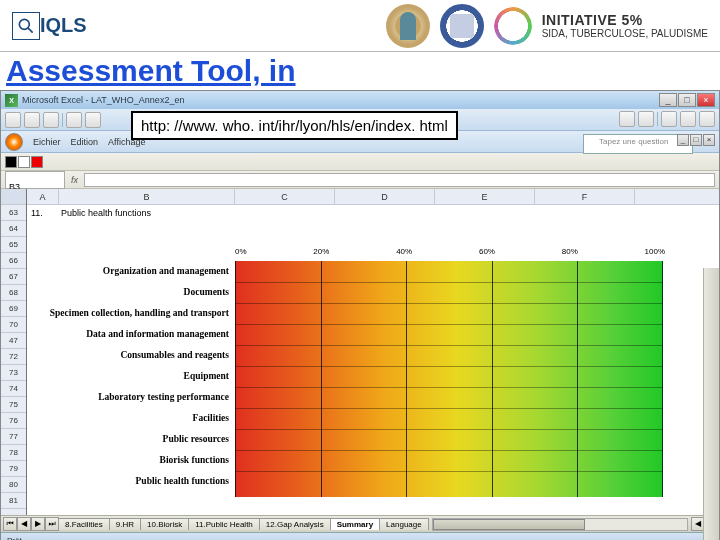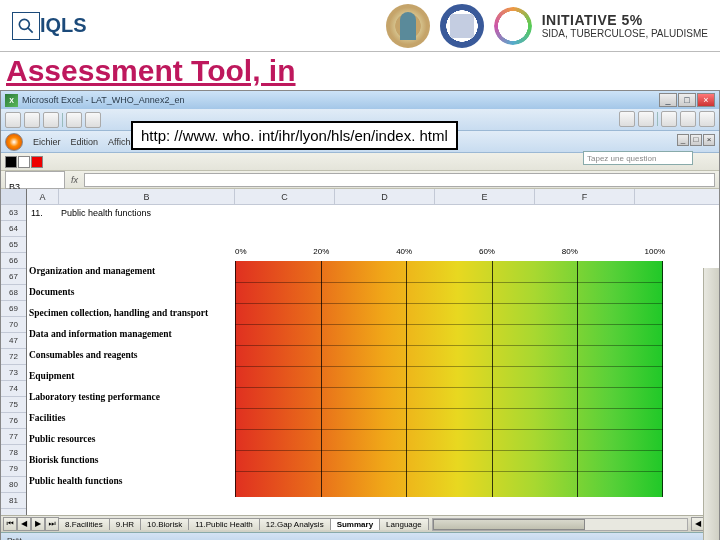--- a/index.html
+++ b/index.html
@@ -10,37 +10,37 @@
 .iqls-box svg{width:20px;height:20px}
 .logo-spacer{flex:1}
 .crest{width:44px;height:44px;border-radius:50%}
 .crest1{background:radial-gradient(circle,#c5a46a 40%,#d4c08a 42%,#c5a46a 60%);position:relative}
 .crest1:before{content:"";position:absolute;top:8px;left:14px;width:16px;height:28px;background:#5a8a9a;border-radius:8px 8px 0 0}
 .crest2{background:radial-gradient(circle,#fff 55%,#3a5a9a 56%);border:2px solid #3a5a9a;position:relative}
 .crest2:before{content:"";position:absolute;top:8px;left:8px;width:24px;height:24px;background:#3a5a9a;border-radius:3px;opacity:.3}
 .color-ring{width:38px;height:38px;border-radius:50%;background:conic-gradient(#e94,#5c5,#5ac,#c5a,#e94);mask:radial-gradient(circle,transparent 55%,#000 56%);-webkit-mask:radial-gradient(circle,transparent 55%,#000 56%)}
 .initiative{color:#333;font-size:10px}
 .initiative .big{font-weight:700;font-size:14px;letter-spacing:.5px}
-.heading{font-size:30px;font-weight:700;text-decoration:underline;color:#be185d;padding:2px 6px}
+.heading{font-size:30px;font-weight:700;text-decoration:underline;color:#1d4ed8;padding:2px 6px}
 .excel-frame{position:relative;border:1px solid #888}
 .excel-titlebar{height:18px;background:linear-gradient(#cde3f7,#a4c7e8);display:flex;align-items:center;font-size:9px;color:#2a3a4a;padding:0 4px}
 .excel-titlebar .excel-icon{width:13px;height:13px;background:linear-gradient(135deg,#2a7a3a,#5ab85a);margin-right:4px;display:inline-flex;align-items:center;justify-content:center;color:#fff;font-size:7px;font-weight:700}
 .excel-titlebar .title-text{flex:1}
 .win-btns{display:flex;gap:1px}
 .win-btn{width:18px;height:14px;background:linear-gradient(#eee,#ccc);border:1px solid #888;font-size:9px;line-height:12px;text-align:center}
 .win-btn.close{background:linear-gradient(#f77,#c33);color:#fff}
 .ribbon1{height:22px;background:linear-gradient(#e1ecf7,#c8dcf0);border-bottom:1px solid #9bb8d4;position:relative}
 .ribbon1 .tool-row{display:flex;gap:3px;padding:2px 4px;align-items:center;height:100%}
 .tool-ico{width:16px;height:16px;background:linear-gradient(#f8f8f8,#ddd);border:1px solid #aaa;border-radius:2px}
 .sep{width:1px;height:14px;background:#9bb}
 .ribbon1 .right-tools{position:absolute;right:4px;top:2px;display:flex;gap:3px;align-items:center}
-.url-callout{position:absolute;left:130px;top:12px;z-index:10;background:#fff;border:2px solid #000;padding:4px 8px;font-size:15px;font-weight:400;color:#000;white-space:nowrap}
+.url-callout{position:absolute;left:130px;top:2px;z-index:10;background:#fff;border:2px solid #000;padding:4px 8px;font-size:15px;font-weight:400;color:#000;white-space:nowrap}
 .ribbon2{height:22px;background:linear-gradient(#e1ecf7,#c8dcf0);border-bottom:1px solid #9bb8d4;display:flex;align-items:center;padding:0 4px;gap:10px;font-size:9px;color:#333;position:relative}
 .office-btn{width:18px;height:18px;border-radius:50%;background:radial-gradient(circle,#fff,#f80 40%,#c40);border:1px solid #888}
-.ribbon2 .question-box{position:absolute;right:26px;top:20px;width:110px;height:14px;border:1px solid #8aa;background:#fff;font-size:8px;color:#888;padding:0 3px;line-height:14px}
+.ribbon2 .question-box{position:absolute;right:26px;top:3px;width:110px;height:20px;border:1px solid #8aa;background:#fff;font-size:8px;color:#888;padding:0 15px;line-height:14px}
 .ribbon2 .inner-close{position:absolute;right:4px;top:3px;display:flex;gap:1px}
 .mini-btn{width:12px;height:12px;background:linear-gradient(#eee,#ccc);border:1px solid #888;font-size:8px;line-height:10px;text-align:center}
 .ribbon3{height:18px;background:linear-gradient(#f0f0e8,#e4e4da);border-bottom:1px solid #c0c0b0;display:flex;align-items:center;padding:0 4px;gap:4px}
 .color-swatches{display:flex;gap:1px}
 .swatch{width:12px;height:12px;border:1px solid #888}
 .formula-bar{height:18px;background:linear-gradient(#f0f0e8,#e4e4da);border-bottom:1px solid #c0c0b0;display:flex;align-items:center;padding:0 4px;font-size:9px;gap:6px}
 .name-box{width:60px;height:14px;border:1px solid #aaa;background:#fff;padding:8px 3px;line-height:14px}
 .fx{font-style:italic;color:#555}
 .fv{flex:1;height:14px;border:1px solid #aaa;background:#fff;padding:0 3px;line-height:14px}
 .grid-area{display:flex;height:326px;background:#fff}
@@ -50,21 +50,21 @@
 .col-hdrs{height:16px;display:flex;background:#e8ecf4;border-bottom:1px solid #c3c9d6}
 .col-hdr{border-right:1px solid #c3c9d6;font-size:9px;text-align:center;line-height:16px;color:#333}
 .colA{width:32px}.colB{width:176px}.colC{width:100px}.colD{width:100px}.colE{width:100px}.colF{width:100px}
 .content-zone{position:relative;height:310px}
 .row63{position:absolute;top:0;left:0;display:flex;height:16px;font-size:9px;align-items:center}
 .row63 .c1{width:32px;padding-left:4px}
 .row63 .c2{width:176px;padding-left:2px}
 .pct-row{position:absolute;top:42px;left:208px;width:430px;display:flex;justify-content:space-between;font-size:8px;color:#000}
 .chart{position:absolute;top:56px;left:2px;width:640px;height:236px;display:flex}
 .cat-col{width:206px}
-.cat{height:21px;font-size:9.5px;font-weight:700;font-family:"Times New Roman",serif;padding-right:6px;line-height:21px;white-space:nowrap}
+.cat{height:21px;font-size:9.5px;font-weight:700;font-family:"Times New Roman",serif;text-align:right;padding-right:6px;line-height:21px;white-space:nowrap}
 .bars{width:428px;position:relative;background:linear-gradient(90deg,#e03020 0%,#e86a1a 18%,#f0a818 35%,#e8d820 52%,#a8d830 70%,#58d038 88%,#20c828 100%)}
 .grid-line{position:absolute;top:0;bottom:0;width:1px;background:rgba(0,0,0,.75)}
 .hline{position:absolute;left:0;right:0;height:1px;background:rgba(0,0,0,.35)}
 .h-scroll{height:17px;background:linear-gradient(#e8e8e0,#d0d0c4);border-top:1px solid #b0b0a0;display:flex;align-items:center;font-size:8px;position:relative}
 .sheet-nav{display:flex;padding-left:2px;gap:0}
 .nav-btn{width:14px;height:14px;background:linear-gradient(#f0f0e8,#d8d8cc);border:1px solid #999;text-align:center;line-height:12px}
 .sheet-tab{padding:1px 6px;background:linear-gradient(#f0f0e8,#dcdcd0);border:1px solid #999;border-bottom:none;margin-left:-1px;white-space:nowrap}
 .sheet-tab.active{background:#fff;font-weight:700}
 .scroll-track{flex:1;margin:0 3px;height:13px;background:#e8e8e0;border:1px solid #aaa;position:relative}
 .scroll-thumb{position:absolute;left:0;top:0;bottom:0;width:60%;background:linear-gradient(#d8d8cc,#c0c0b0);border:1px solid #888}

